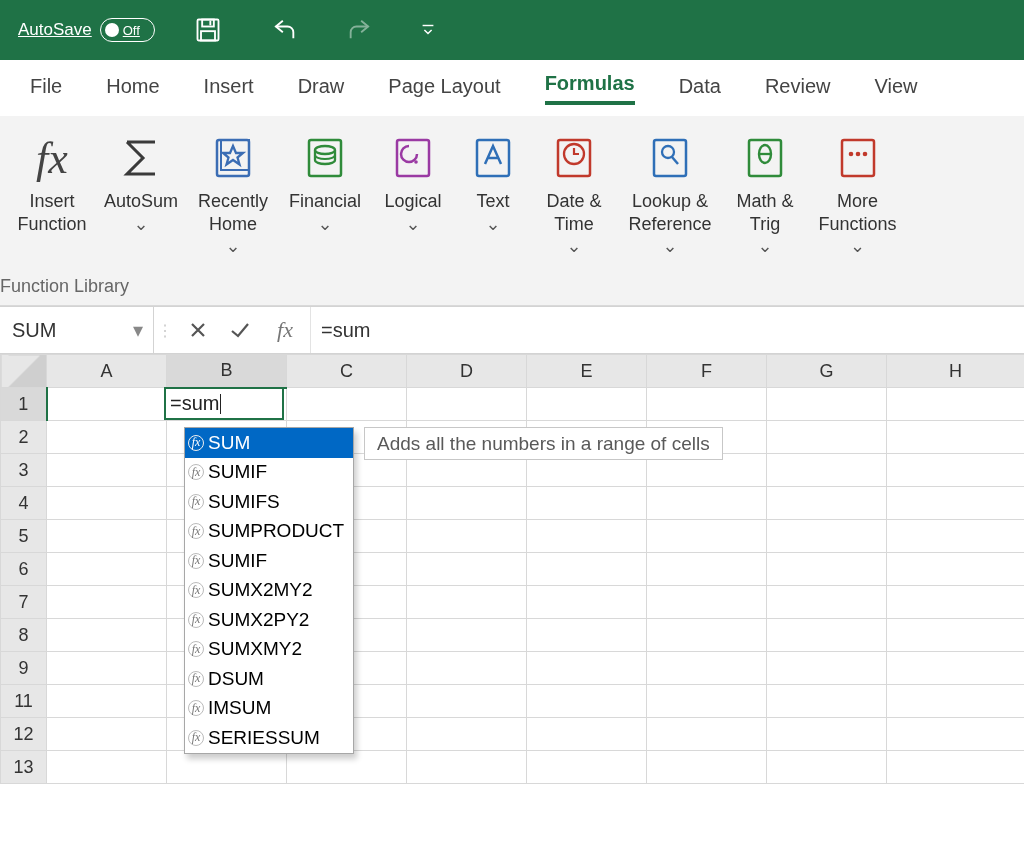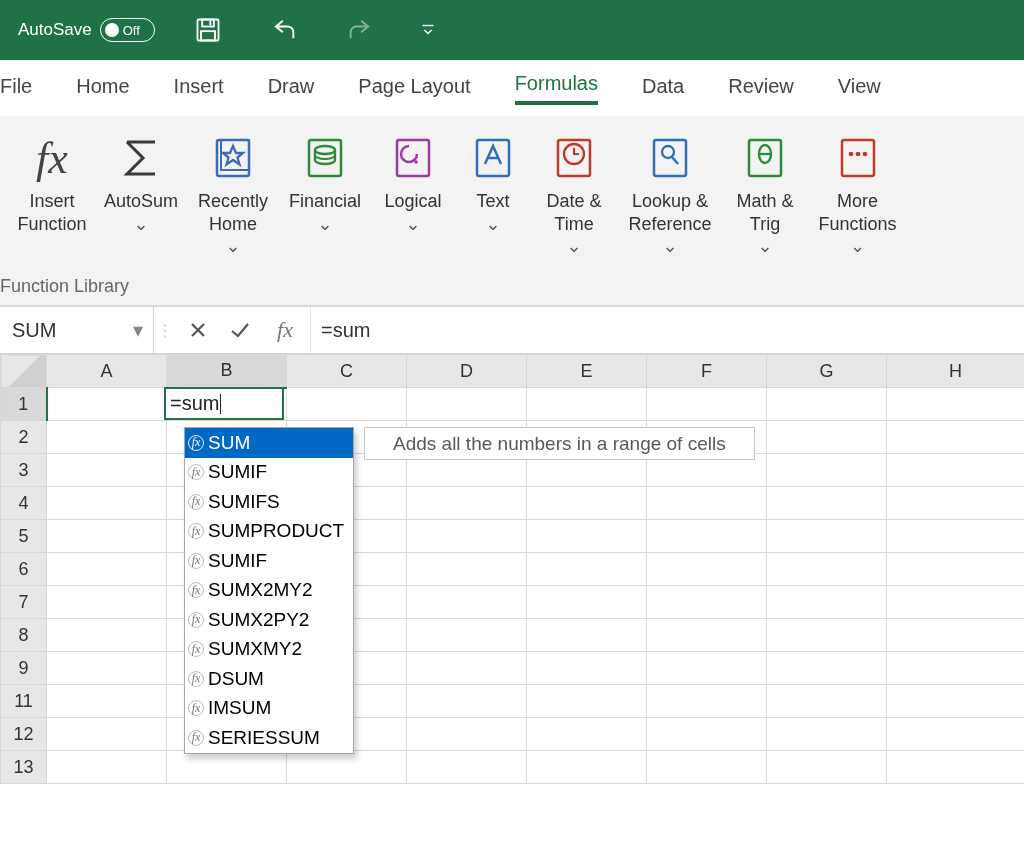--- a/index.html
+++ b/index.html
@@ -1,29 +1,29 @@
 <!DOCTYPE html>
 <html><head>
   <meta charset="utf-8">
   <style>
     * { margin: 0; padding: 0; box-sizing: border-box; font-family: "Segoe UI", Arial, sans-serif; user-select: none; }
     body { width: 1024px; height: 853px; background: #fff; overflow: hidden; }
 
     
     .titlebar { height: 60px; background: #1f7246; display: flex; align-items: center; padding-left: 18px; gap: 30px; }
-    .autosave { display: flex; align-items: center; gap: 8px; color: #fff; font-size: 17px; }
+    .autosave { display: flex; align-items: center; gap: 8px; color: #fff; font-size: 17px; text-decoration: underline; }
     .autosave-toggle { width: 55px; height: 24px; border: 1.5px solid #fff; border-radius: 12px; display: inline-flex; align-items: center; padding-left: 4px; color:#fff; font-size:13px; position:relative;}
     .autosave-toggle .knob{ width:14px; height:14px; border-radius:50%; background:#fff; display:inline-block; margin-right:4px;}
     .titlebar-icon { width: 46px; height: 44px; display:flex; align-items:center; justify-content:center; color:#fff; }
     .titlebar-icon svg { stroke: #fff; fill: none; stroke-width: 1.6; }
 
     
-    .ribbon-tabs { height: 56px; background: #fff; display: flex; align-items: center; gap: 44px; font-size: 20px; color: #444; border-bottom: 0; }
+    .ribbon-tabs { height: 56px; background: #fff; display: flex; align-items: center; gap: 44px; padding-left: 30px; font-size: 20px; color: #444; border-bottom: 0; }
     .ribbon-tabs .tab { padding-bottom: 4px; cursor: default; }
-    .ribbon-tabs .tab.active { color: #1f7246; font-weight: 400; border-bottom: 4px solid #1f7246; padding-bottom: 6px; text-align: center;}
+    .ribbon-tabs .tab.active { color: #1f7246; font-weight: 700; border-bottom: 4px solid #1f7246; padding-bottom: 6px; text-align: center;}
 
     
     .ribbon { background: #f3f3f3; border-bottom: 1px solid #d9d9d9; position:relative; height: 190px;}
     .ribbon-group { display:flex; padding: 8px 12px 0 12px; gap: 6px; }
     .rbtn { display:flex; flex-direction:column; align-items:center; justify-content:flex-start; min-width: 86px; padding: 6px 4px 0 4px; height: 140px;}
     .rbtn .ico { width: 52px; height: 56px; display:flex; align-items:center; justify-content:center; }
     .rbtn .ico svg { width: 48px; height: 48px; }
     .rbtn .lbl { font-size: 18px; color:#333; text-align:center; line-height: 1.25; margin-top: 4px; white-space: pre-line;}
     .rb-caption { position:absolute; left:0; right:0; bottom: 8px; text-align:left; font-size: 18px; color: #666;}
 
@@ -52,21 +52,21 @@
     .cell-edit { position:absolute; left: 164px; top: 33px; width: 120px; height: 33px; border: 2px solid #1f7246; background:#fff; display:flex; align-items:center; padding-left:4px; font-size:20px; color:#222;}
     .cell-edit .blink { border-right: 1.2px solid #222; height: 20px; margin-left:1px;}
 
     
     .ac-popup { position:absolute; left: 184px; top: 73px; width: 170px; background:#fff; border:1px solid #a7a7a7; box-shadow: 3px 5px 6px rgba(0,0,0,0.2); font-size: 19px;}
     .ac-row { display:flex; align-items:center; height: 29.5px; gap:4px; padding-left:3px;}
     .ac-row .fx { width:16px; height:16px; border:1px solid #bbb; border-radius:50%; display:flex; align-items:center; justify-content:center; font-style:italic; font-family:"Times New Roman"; font-size:12px; color:#777;}
     .ac-row.sel { background:#0068c5; color:#fff; }
     .ac-row.sel .fx { border-color: #eee; color:#fff;}
 
-    .ac-tip { position:absolute; left: 364px; top: 73px; height: 33px; display:flex; align-items:center; padding: 0 28px; border:1px solid #c7c7c7; background:#fff; font-size:19px; color:#595959;}
+    .ac-tip { position:absolute; left: 364px; top: 73px; height: 33px; display:flex; align-items:center; padding: 0 12px; border:1px solid #c7c7c7; background:#fff; font-size:19px; color:#595959;}
   </style>
 </head>
 <body>
 
 <div class="titlebar">
   <div class="autosave">
     <span>AutoSave</span>
     <span class="autosave-toggle">
       <span class="knob"></span>
       <span>Off</span>

